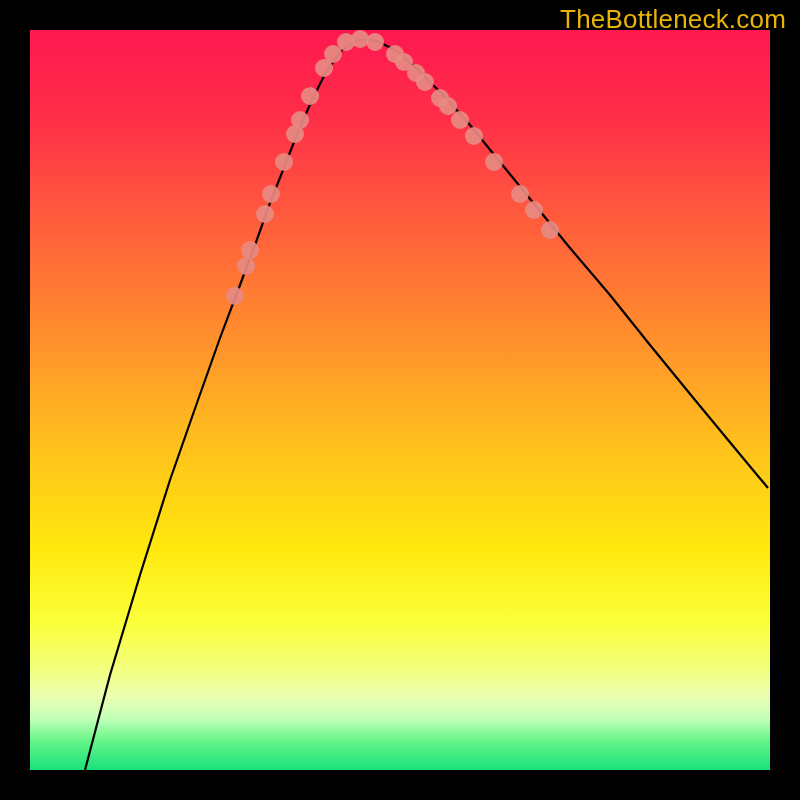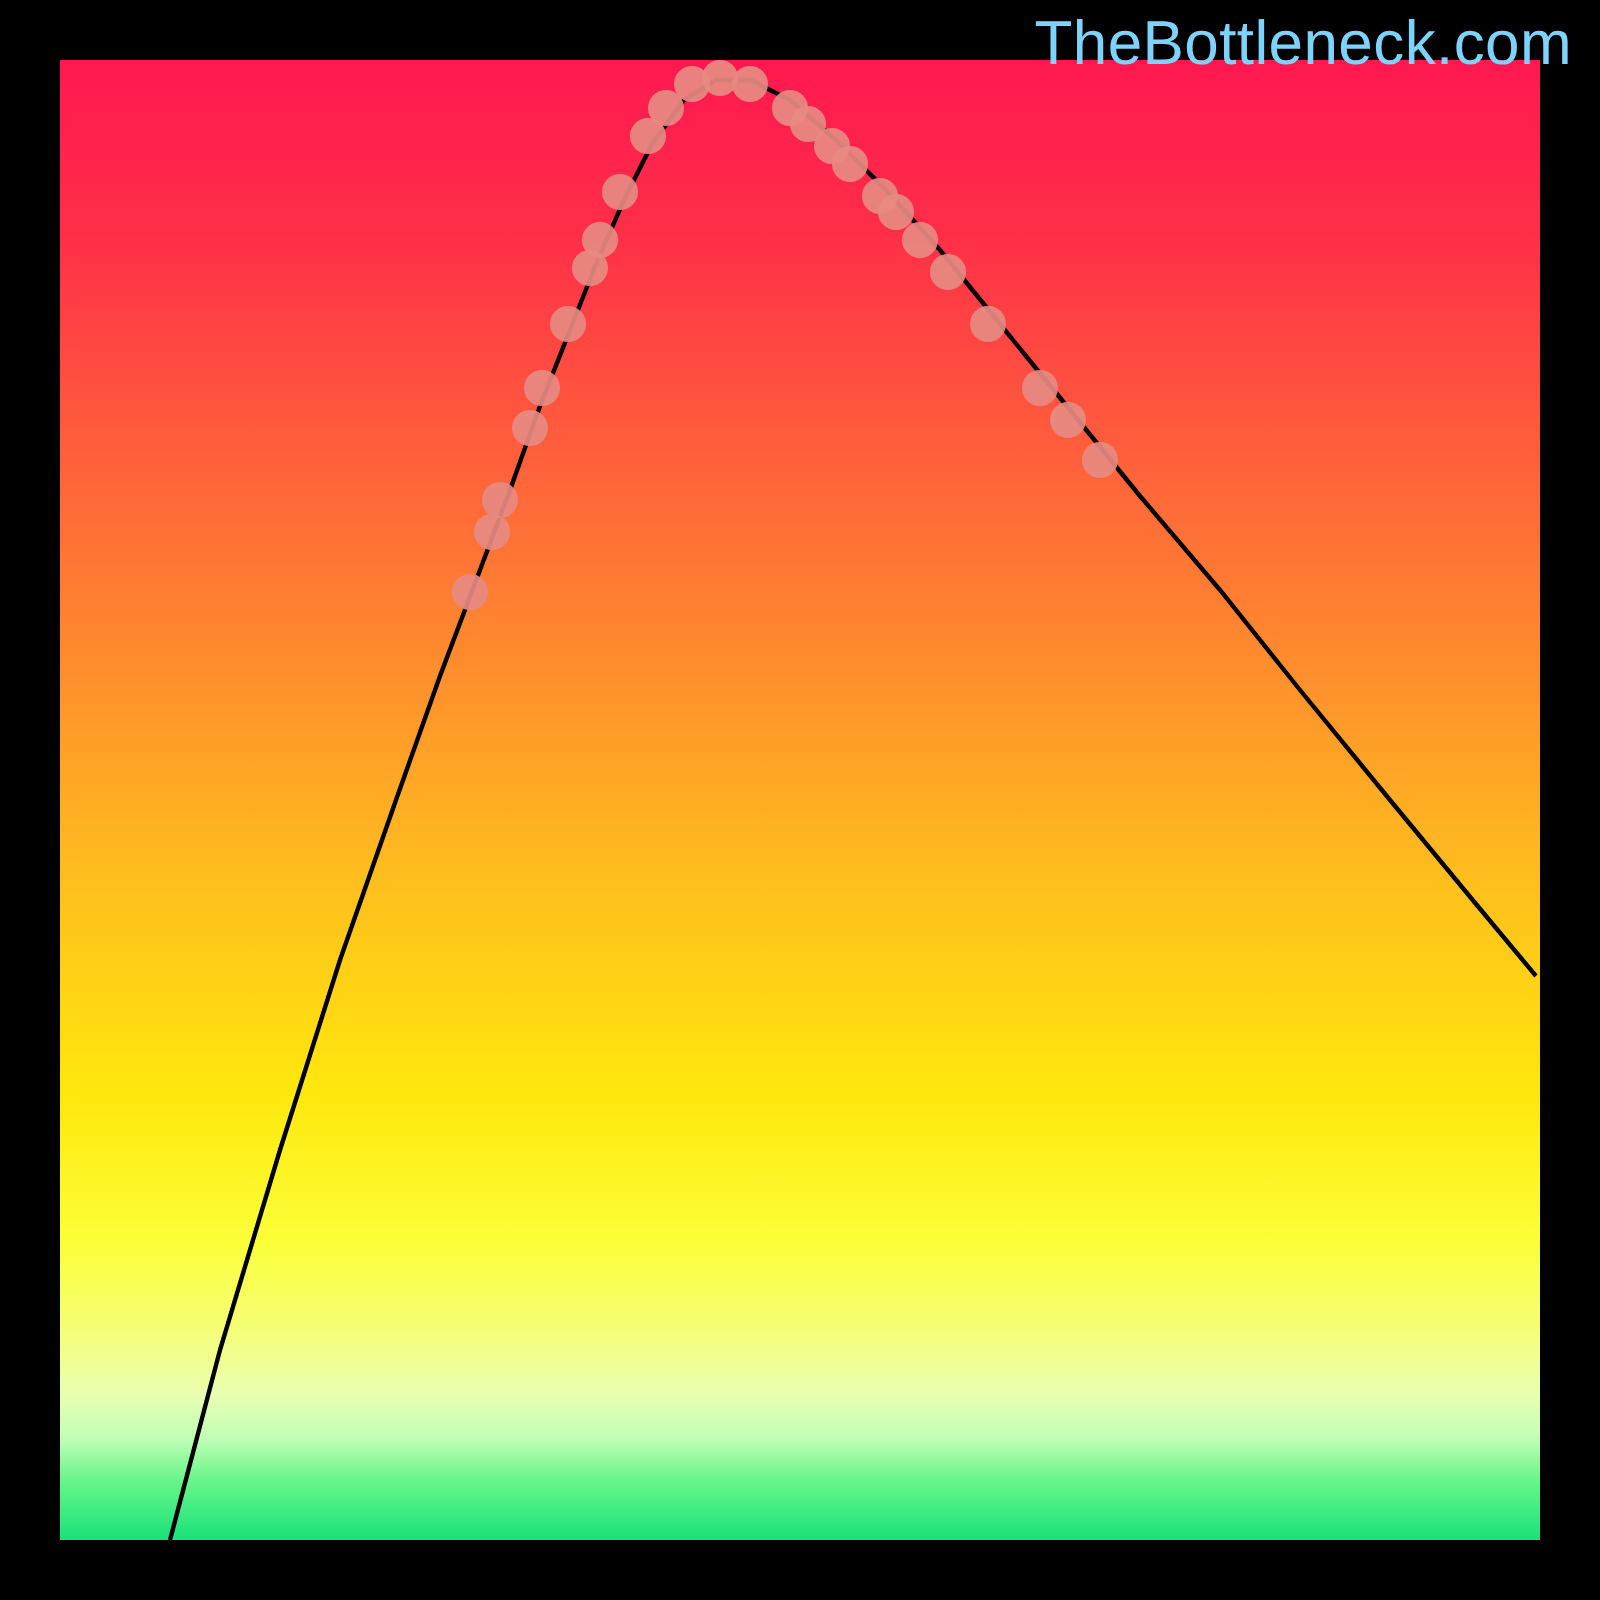--- a/index.html
+++ b/index.html
@@ -22,22 +22,22 @@
     left: 0;
     top: 0;
     width: 100%;
     height: 100%;
   }
   .watermark {
     position: absolute;
     top: 4px;
     right: 14px;
     font-family: Arial, Helvetica, sans-serif;
-    font-size: 31px;
-    color: #7dd3fc;
+    font-size: 26px;
+    color: #eab308;
     font-weight: 500;
     letter-spacing: 0.2px;
   }
   svg.curve {
     position: absolute;
     left: 0;
     top: 0;
     width: 100%;
     height: 100%;
   }

